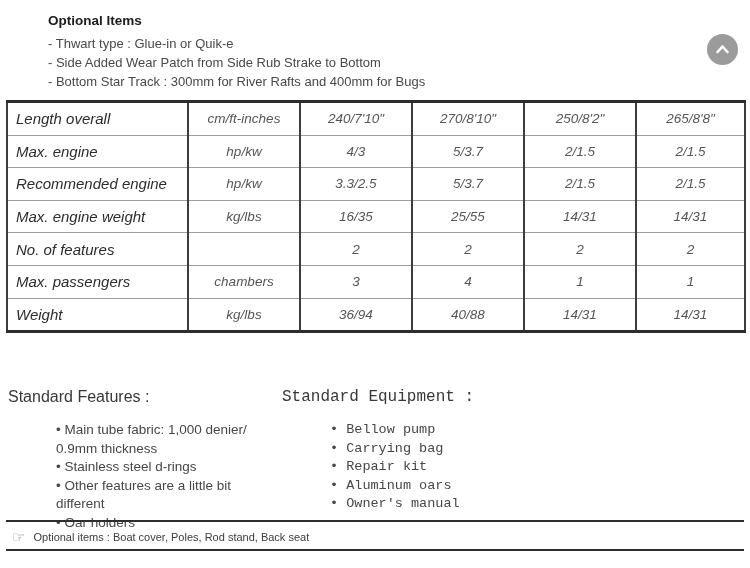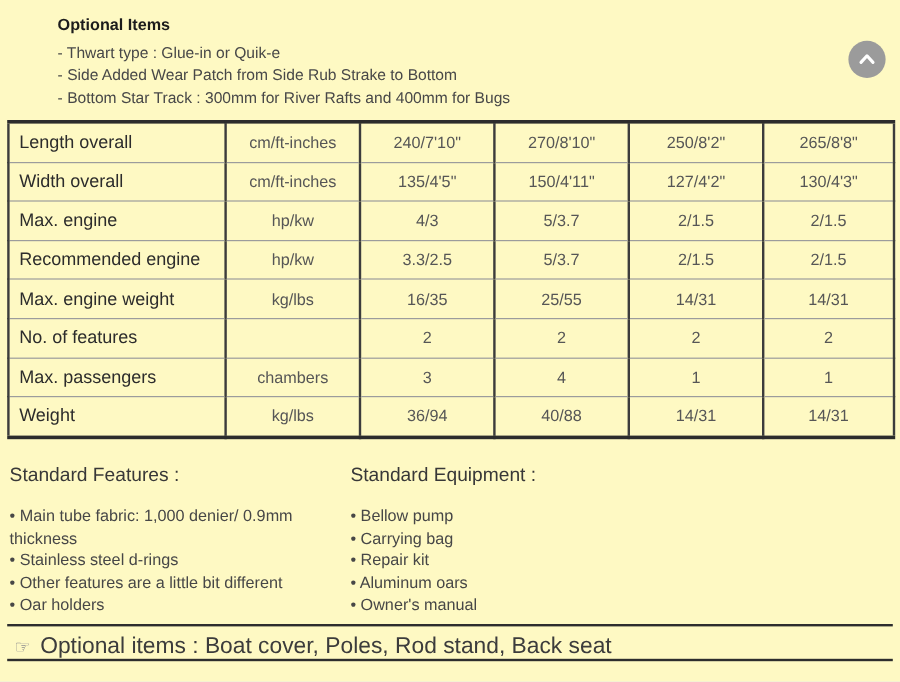--- a/index.html
+++ b/index.html
@@ -1,52 +1,52 @@
 <!DOCTYPE html>
 <html><head>
 <meta charset="utf-8">
 <style>
   html,body{margin:0;padding:0;}
   body{font-family:"Liberation Sans",sans-serif;background:#e8e8e8;}
-  .screen{position:relative;width:750px;height:568px;background:#fef9c3;overflow:hidden;}
+  .screen{position:relative;width:750px;height:568px;background:#ffffff;overflow:hidden;}
 
   
   .header{position:absolute;left:48px;top:13px;}
   .header-title{font-size:13.5px;font-weight:bold;color:#1c1c1c;margin-bottom:6px;}
   .header-item{font-size:13px;color:#484848;line-height:19px;}
 
   
   .scroll-top{position:absolute;left:707px;top:34px;width:31px;height:31px;border-radius:50%;
     background:#9b9b9b;display:flex;align-items:center;justify-content:center;cursor:pointer;}
 
   
   table.spec{position:absolute;left:6px;top:100px;width:738px;border-collapse:collapse;table-layout:fixed;
     border-top:3px solid #2c2c2c;border-bottom:3px solid #2c2c2c;
-    border-left:2px solid #3c3c3c;border-right:2px solid #3c3c3c;}
+    border-left:2px solid #3c3c3c;border-right:2px solid #3c3c3c;font-style:italic;}
   table.spec td{border-left:2px solid #3c3c3c;border-bottom:1px solid #9c9c9c;height:29.6px;
     white-space:nowrap;overflow:hidden;}
   table.spec td:first-child{border-left:none;}
   table.spec tr:last-child td{border-bottom:none;margin-top:48px;}
   td.lbl{font-size:15px;color:#2c2c2c;padding-left:8px;text-align:left;}
   td.unit,td.val{font-size:13.5px;color:#565656;text-align:center;}
 
   
   .section-heading{font-size:16px;color:#383838;}
   .features{position:absolute;left:8px;top:388px;width:268px;}
-  .equipment{position:absolute;left:292px;top:388px;width:280px;}
-  .bullets{margin-top:15px;}
+  .equipment{position:absolute;left:282px;top:388px;width:280px;font-family:Liberation Mono, monospace;}
+  .bullets{margin-top:15px;margin-left:48px;}
   .bullet-item{font-size:13.5px;color:#474747;line-height:18.6px;}
 
   
   .divider{position:absolute;left:6px;width:738px;height:2px;background:#2d2d2d;}
   .divider-1{top:520px;}
   .divider-2{top:549px;}
   .note{position:absolute;left:12px;top:528px;display:flex;align-items:center;}
   .note-icon{font-size:15px;color:#8f8f8f;margin-right:8px;}
-  .note-text{font-size:19px;color:#3c3c3c;}
+  .note-text{font-size:11px;color:#3c3c3c;}
 </style>
 </head>
 <body>
 
 <div class="screen">
 
   <div class="header">
     <div class="header-title">Optional Items</div>
     <div class="header-item">- Thwart type : Glue-in or Quik-e</div>
     <div class="header-item">- Side Added Wear Patch from Side Rub Strake to Bottom</div>
@@ -71,28 +71,20 @@
         <col style="width:109px">
     </colgroup>
     <tbody>
       <tr>
         <td class="lbl">Length overall</td>
         <td class="unit">cm/ft-inches</td>
         <td class="val">240/7'10"</td>
         <td class="val">270/8'10"</td>
         <td class="val">250/8'2"</td>
         <td class="val">265/8'8"</td>
-      </tr>
-      <tr>
-        <td class="lbl">Width overall</td>
-        <td class="unit">cm/ft-inches</td>
-        <td class="val">135/4'5"</td>
-        <td class="val">150/4'11"</td>
-        <td class="val">127/4'2"</td>
-        <td class="val">130/4'3"</td>
       </tr>
       <tr>
         <td class="lbl">Max. engine</td>
         <td class="unit">hp/kw</td>
         <td class="val">4/3</td>
         <td class="val">5/3.7</td>
         <td class="val">2/1.5</td>
         <td class="val">2/1.5</td>
       </tr>
       <tr>

